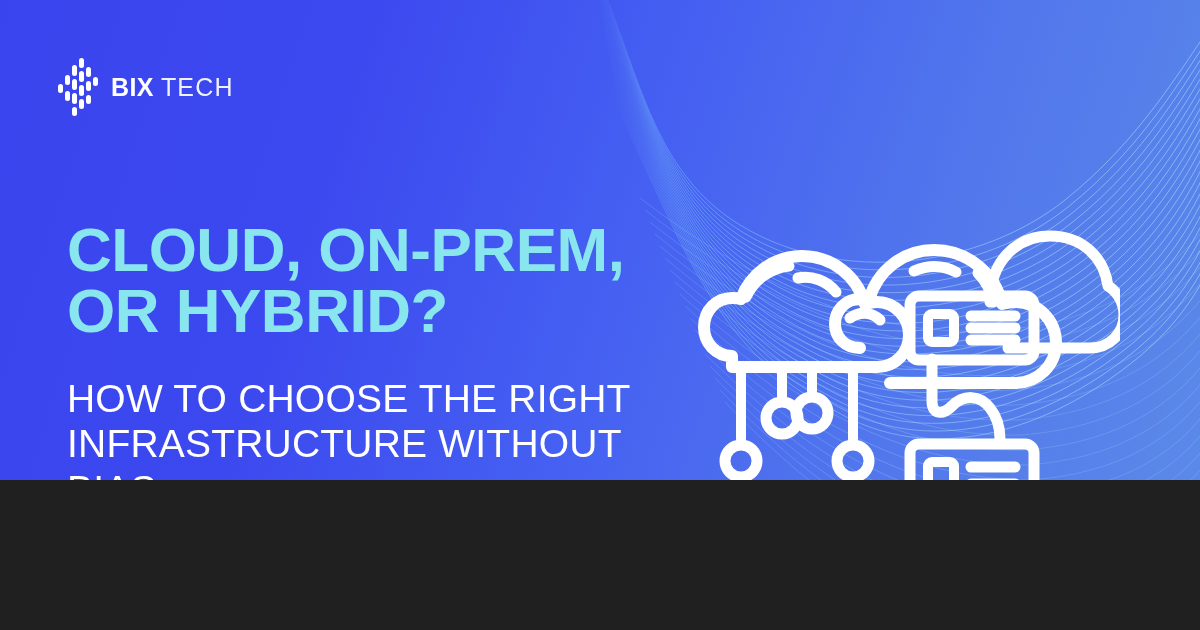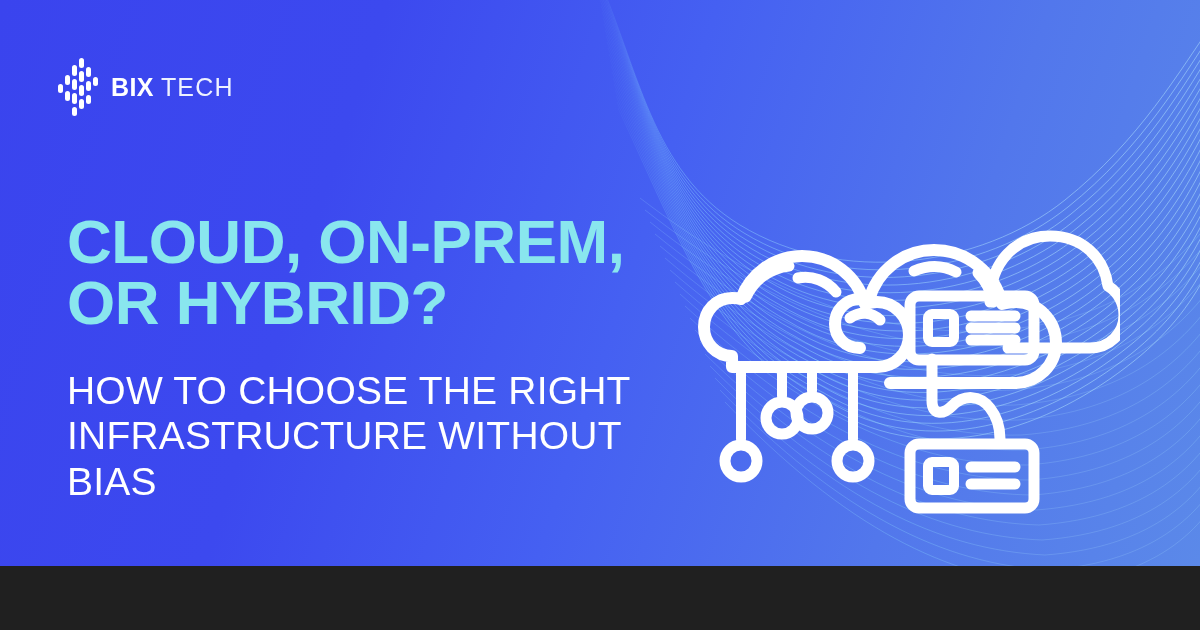--- a/index.html
+++ b/index.html
@@ -3,21 +3,21 @@
 <meta charset="utf-8">
 <style>
   html, body {
     margin: 0;
     padding: 0;
     background: #202020;
   }
   .canvas {
     position: relative;
     width: 1200px;
-    height: 566px;
+    height: 480px;
     overflow: hidden;
     font-family: "Liberation Sans", sans-serif;
     background: linear-gradient(108deg, #3a44ee 0%, #3c49ef 28%, #4560f2 52%, #5277ec 76%, #5b89e9 100%);
   }
 
   
   .bg-waves {
     position: absolute;
     inset: 0;
     width: 1200px;
@@ -45,21 +45,21 @@
     align-items: baseline;
     gap: 7px;
   }
   .logo-word .b { font-weight: 700; }
   .logo-word .t { font-weight: 300; color: #eef2ff; letter-spacing: 1.2px; }
 
   
   .copy {
     position: absolute;
     left: 67px;
-    top: 212px;
+    top: 220px;
     width: 620px;
   }
   .headline {
     margin: 0;
     color: #89e6ee;
     font-size: 62px;
     font-weight: 700;
     line-height: 0.98;
     letter-spacing: -0.5px;
     text-transform: uppercase;

